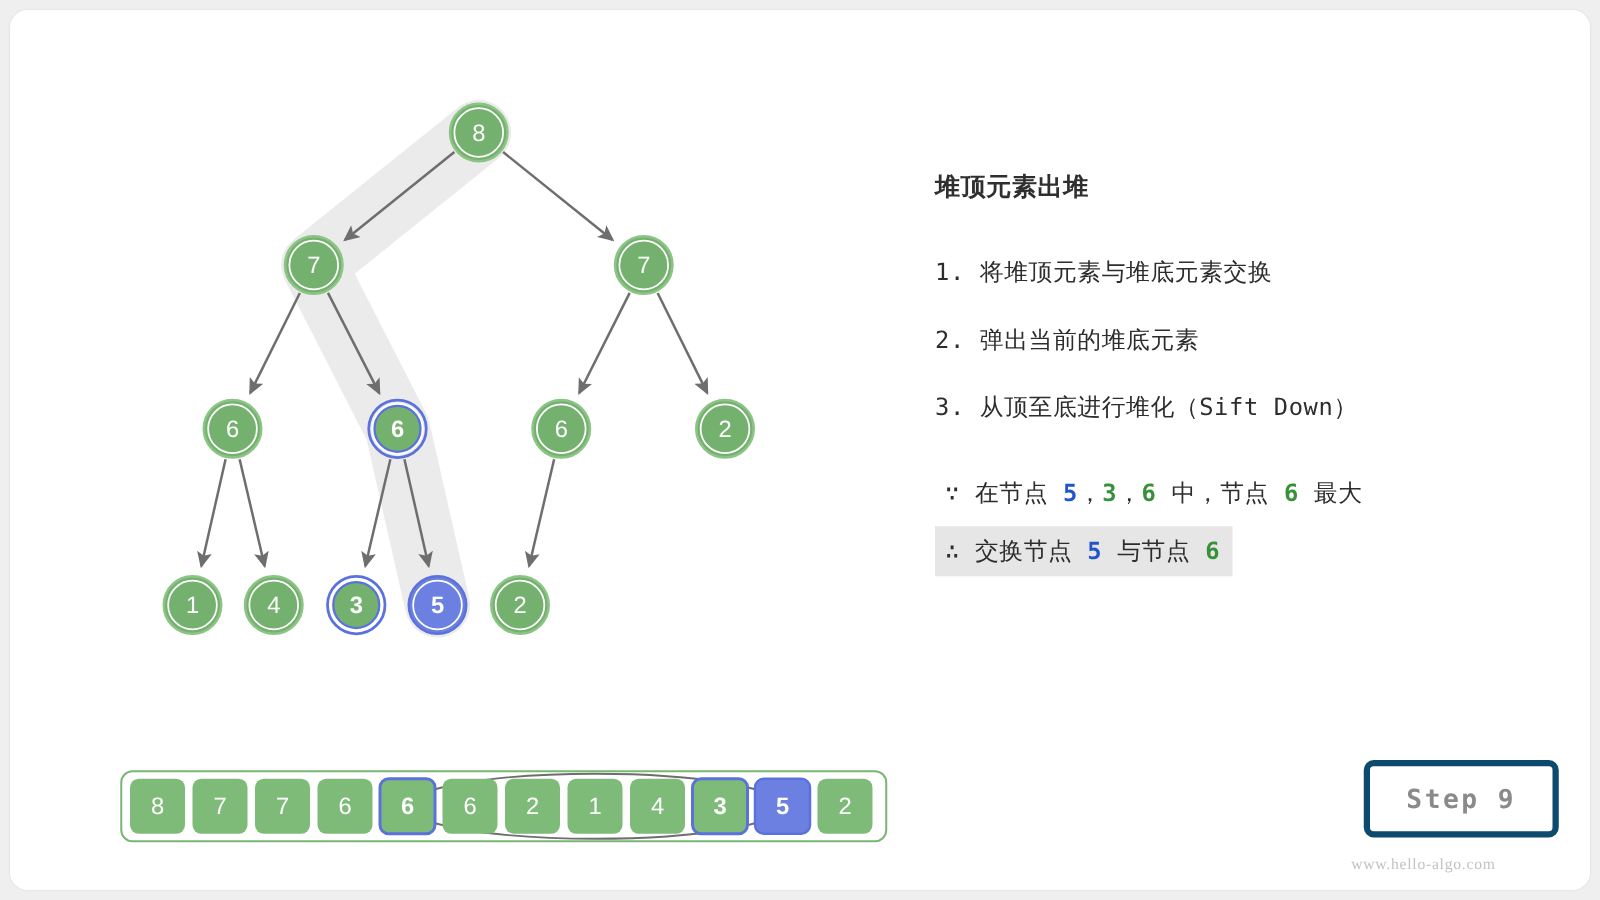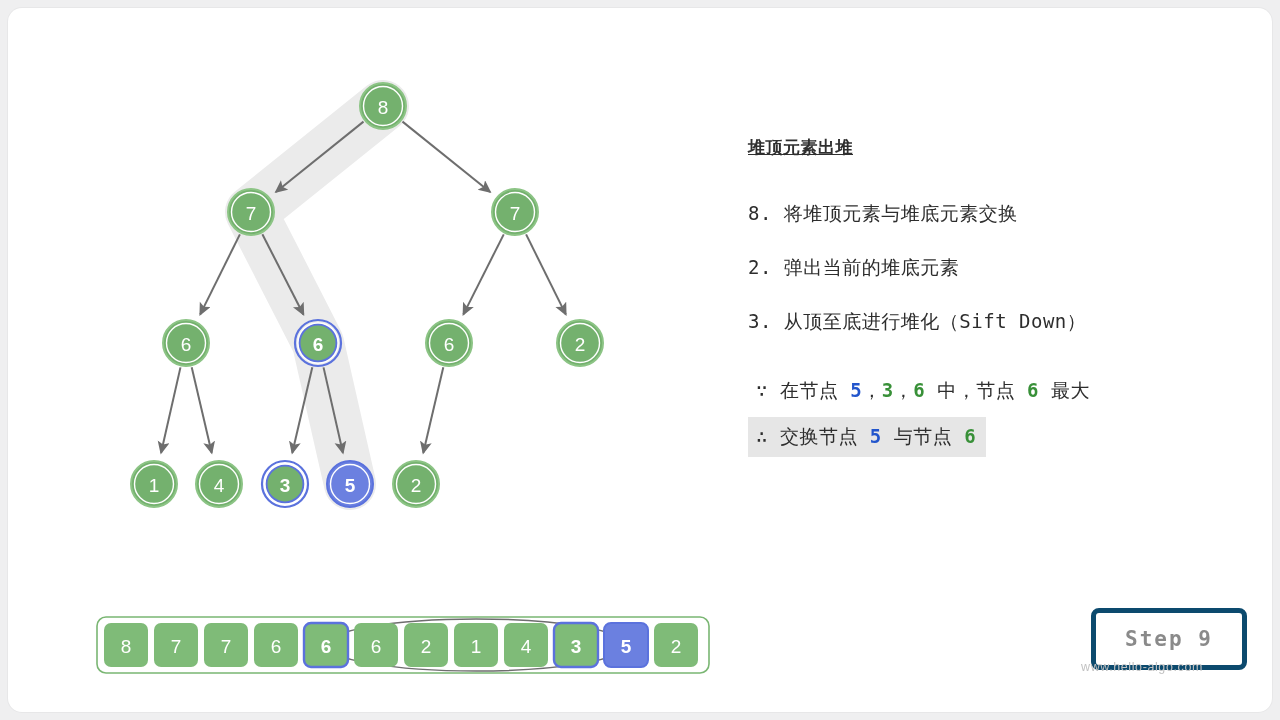--- a/index.html
+++ b/index.html
@@ -65,27 +65,26 @@
   .cell-label.bold { font-weight: bold; }
 
   
   #panel {
     position: absolute;
     left: 740px;
     top: 128px;
     width: 480px;
   }
   #panel-title {
-    font-size: 17px;
+    font-size: 20px;
     font-weight: bold;
     color: #2f2f2f;
     letter-spacing: 0.5px;
     margin: 0 0 42px 0;
     font-family: "Liberation Sans", "DejaVu Sans", sans-serif;
-    text-decoration: underline;
   }
   .step-line {
     font-size: 19px;
     color: #2d2d2d;
     margin-bottom: 28px;
     white-space: nowrap;
     font-family: "DejaVu Sans Mono", "Liberation Mono", monospace;
     letter-spacing: 0.5px;
   }
   .reason-block {
@@ -123,25 +122,25 @@
     justify-content: center;
     font-size: 21px;
     font-weight: bold;
     color: #8a8a8a;
     letter-spacing: 2px;
     font-family: "DejaVu Sans Mono", "Liberation Mono", monospace;
   }
   #watermark {
     position: absolute;
     left: 1073px;
-    top: 652px;
+    top: 676px;
     font-size: 12.5px;
     color: #c2c2c2;
     letter-spacing: 0.6px;
-    font-family: Liberation Sans, sans-serif;
+    font-family: Liberation Serif, serif;
   }
 </style>
 </head>
 <body>
 
 <div id="page">
   <div class="card">
 
     <svg id="tree-svg" viewBox="0 0 720 560">
       <defs>
@@ -290,21 +289,21 @@
           <g>
             <rect x="566" y="25" width="44" height="44" rx="7" fill="#7fbb78" stroke="none"></rect>
             <text x="588" y="48" class="cell-label">2</text>
           </g>
         </g>
     </svg>
 
     <div id="panel">
       <div id="panel-title">堆顶元素出堆</div>
 
-      <div class="step-line">8. 将堆顶元素与堆底元素交换</div>
+      <div class="step-line">1. 将堆顶元素与堆底元素交换</div>
       <div class="step-line">2. 弹出当前的堆底元素</div>
       <div class="step-line">3. 从顶至底进行堆化（Sift Down）</div>
 
       <div class="reason-block">
         <div class="reason-line"><span>∵</span><span> </span><span>在节点 </span><span class="v-blue">5</span><span>，</span><span class="v-green">3</span><span>，</span><span class="v-green">6</span><span> 中，节点 </span><span class="v-green">6</span><span> 最大</span></div>
         <div class="reason-spacer"></div>
         <div class="reason-line hl"><span>∴</span><span> </span><span>交换节点 </span><span class="v-blue">5</span><span> 与节点 </span><span class="v-green">6</span></div>
       </div>
     </div>
 

